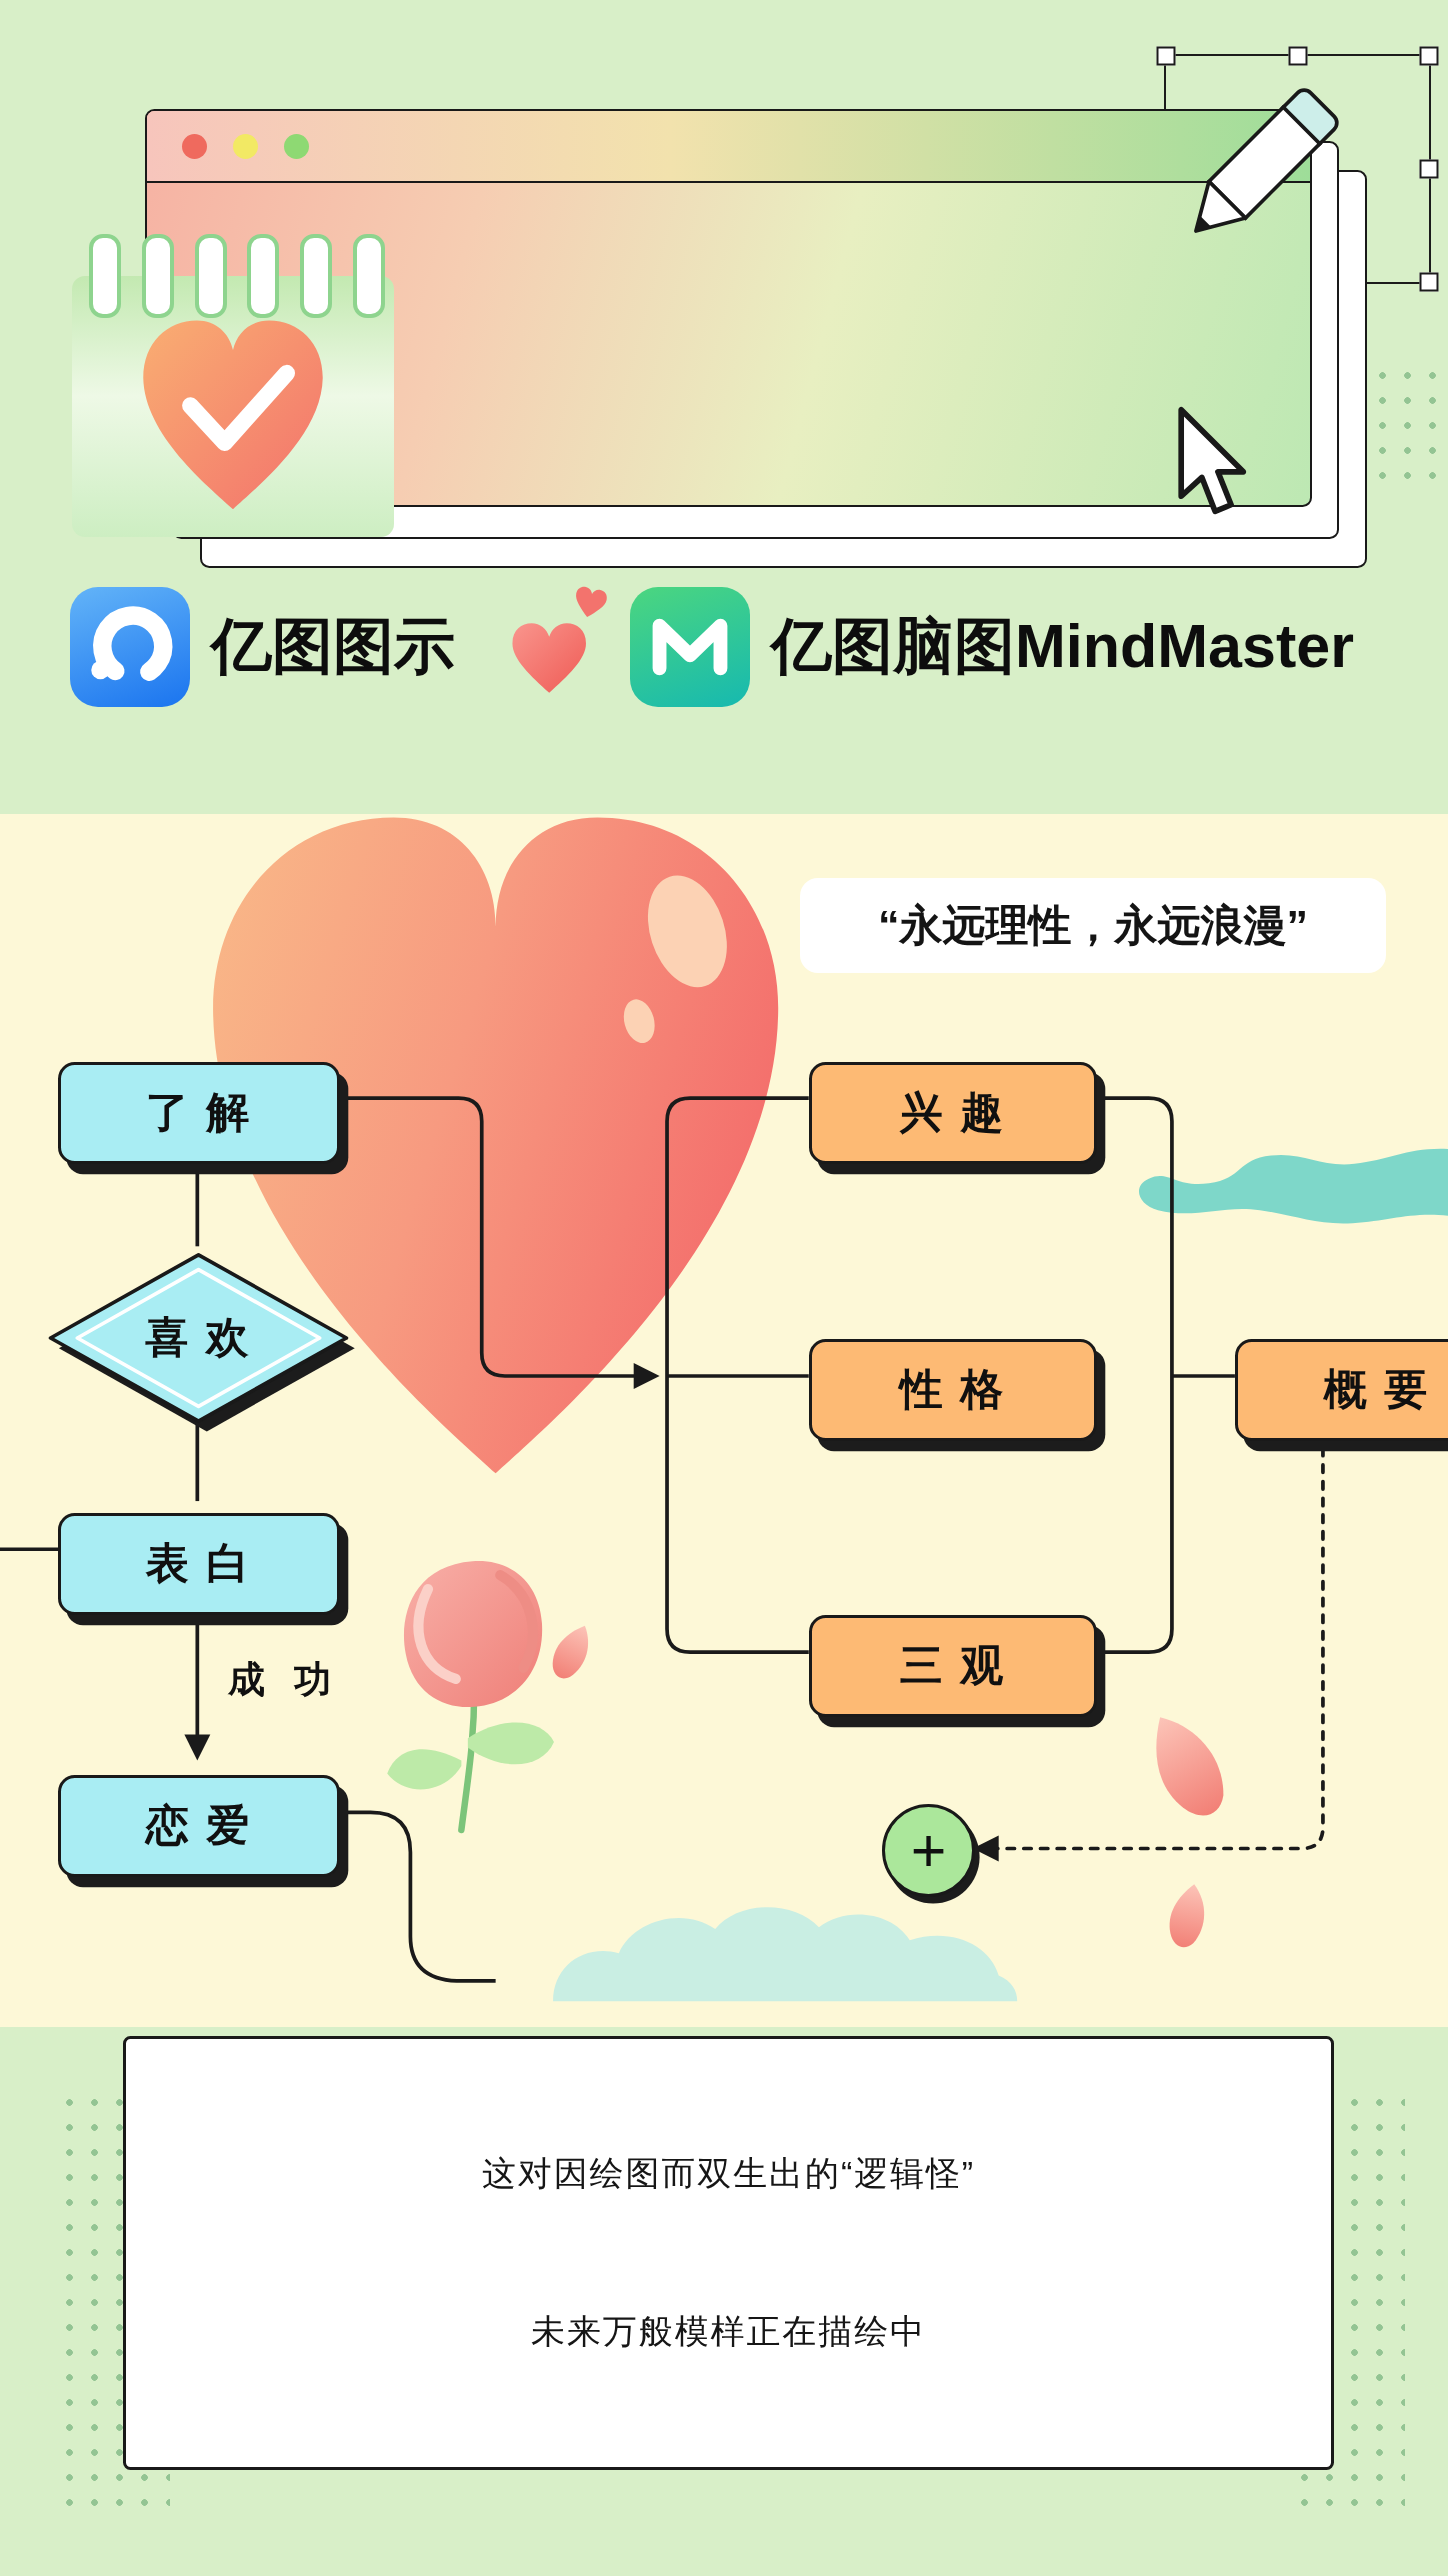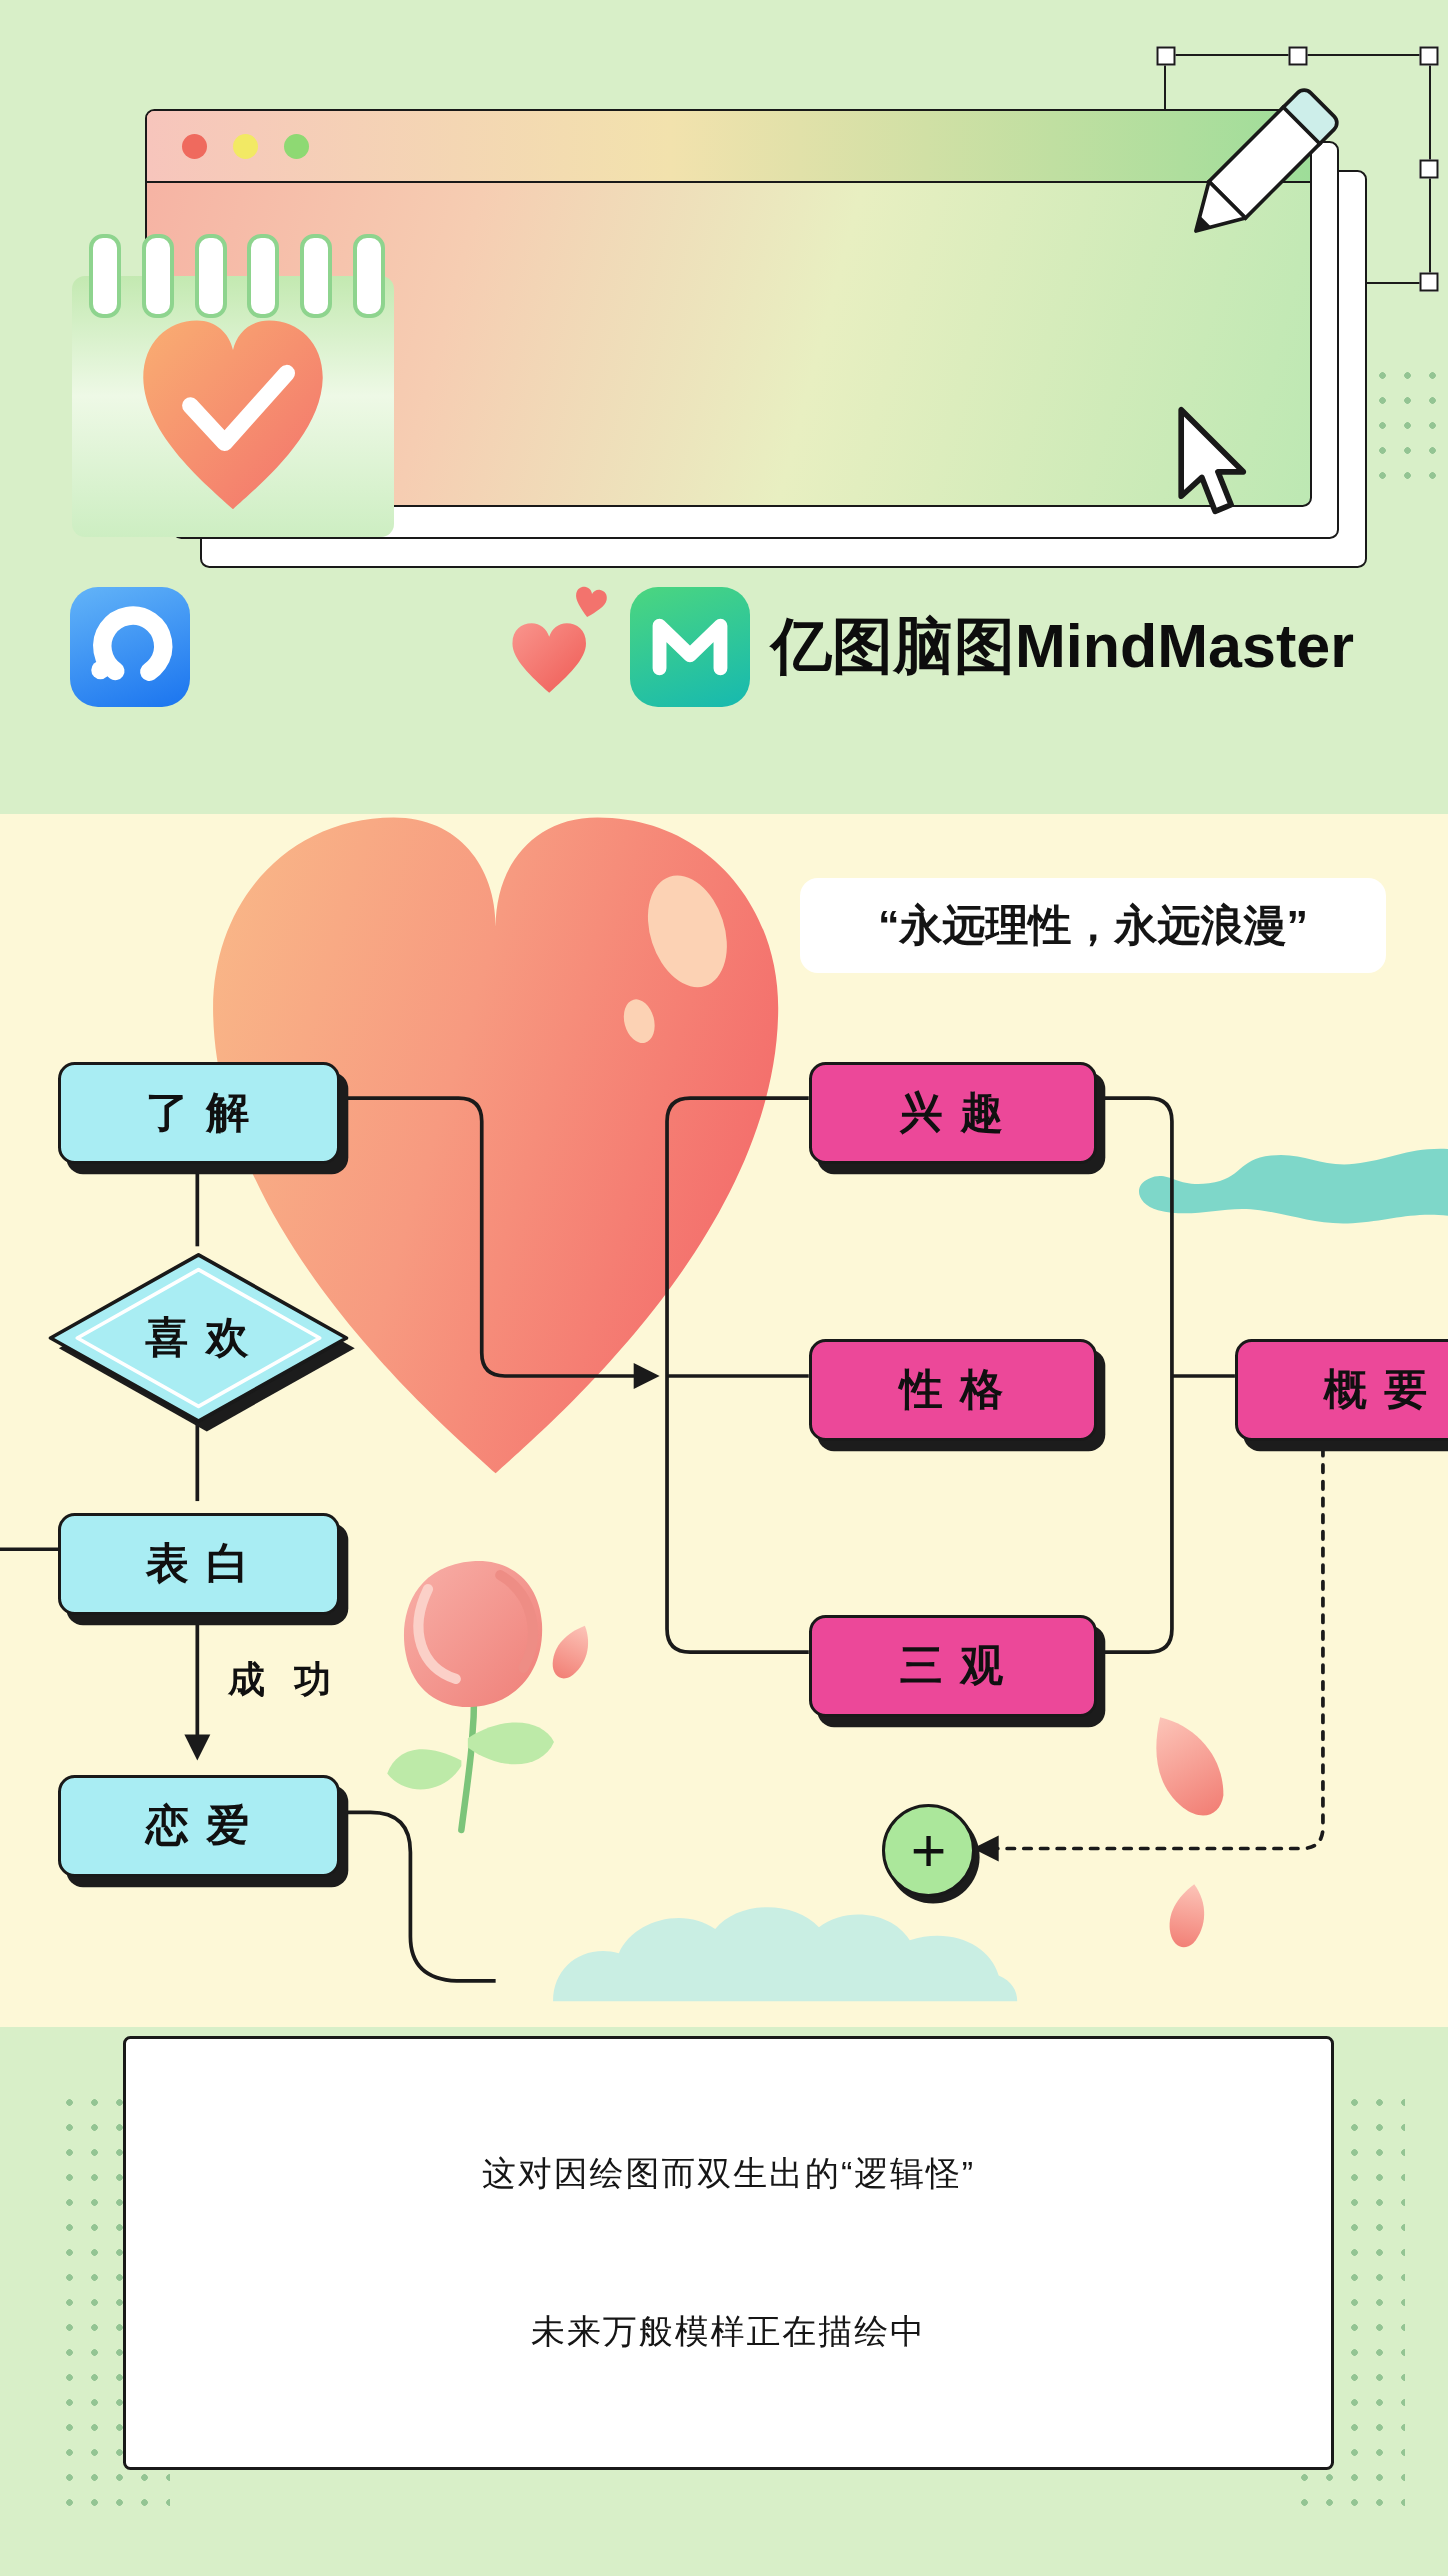--- a/index.html
+++ b/index.html
@@ -46,21 +46,21 @@
   .brand-name{top:587px;height:120px;display:flex;align-items:center;font-size:61px;font-weight:900;z-index:6;color:#0d0d0d;}
   .hearts{left:500px;top:580px;width:130px;height:130px;z-index:6;}
   
   .art{left:0;top:0;width:1448px;height:2576px;z-index:2;pointer-events:none;}
   
   .bubble{left:800px;top:878px;width:586px;height:95px;background:#fff;border-radius:18px;
       display:flex;align-items:center;justify-content:center;font-size:43px;font-weight:700;z-index:5;}
   .node{position:absolute;border:3.7px solid #191919;border-radius:16.7px;box-shadow:8.3px 10.2px 0 #1c1c1c;
       display:flex;align-items:center;justify-content:center;font-size:43px;font-weight:700;letter-spacing:2.8px;z-index:5;color:#101010;margin-top:12px;}
   .node.cyan{background:#a9edf3;}
-  .node.green{background:#ec4899;}
+  .node.green{background:#fdba74;}
   .diamond-wrap{left:44px;top:1240px;width:309px;height:196px;z-index:5;}
   .diamond-wrap svg{overflow:visible;}
   .diamond-label{position:absolute;inset:0;display:flex;align-items:center;justify-content:center;
       font-size:43px;font-weight:700;letter-spacing:2.8px;color:#101010;}
   .edge-label{left:228px;top:1655px;font-size:37px;font-weight:700;letter-spacing:9.3px;z-index:5;color:#101010;}
   .add-btn{left:882px;top:1804px;width:87px;height:87px;border-radius:50%;background:#abe79b;border:3.7px solid #191919;
       box-shadow:4.6px 6.5px 0 #1c1c1c;display:flex;align-items:center;justify-content:center;
       font-size:61px;font-weight:400;line-height:1;z-index:5;color:#101010;}
   
   .footer-card{left:123px;top:2036px;width:1205px;height:428px;background:#fff;border:3.7px solid #191919;border-radius:7.4px;
@@ -137,20 +137,21 @@
       <polyline points="128,140 165,180 232,105" fill="none" stroke="#ffffff" stroke-width="18" stroke-linecap="round" stroke-linejoin="round"></polyline>
     </svg>
   </div>
 
   <div class="abs tile edraw">
     <svg viewBox="0 0 130 130" width="120" height="120">
       <circle cx="68" cy="64" r="33" fill="none" stroke="#ffffff" stroke-width="20" stroke-dasharray="168 46" stroke-linecap="round" transform="rotate(125 68 64)"></circle>
       <circle cx="33" cy="90" r="10" fill="#ffffff"></circle>
     </svg>
   </div>
+  <div class="abs brand-name" style="left:211px;">亿图图示</div>
 
   <div class="abs hearts">
     <svg viewBox="0 0 140 140" width="130" height="130">
       <defs>
         <linearGradient id="hGrad" x1="0" y1="0" x2="1" y2="1">
           <stop offset="0" stop-color="#f9958d"></stop>
             <stop offset="1" stop-color="#ef5b55"></stop>
         </linearGradient>
       </defs>
       <g transform="translate(8,44) scale(0.9)">

